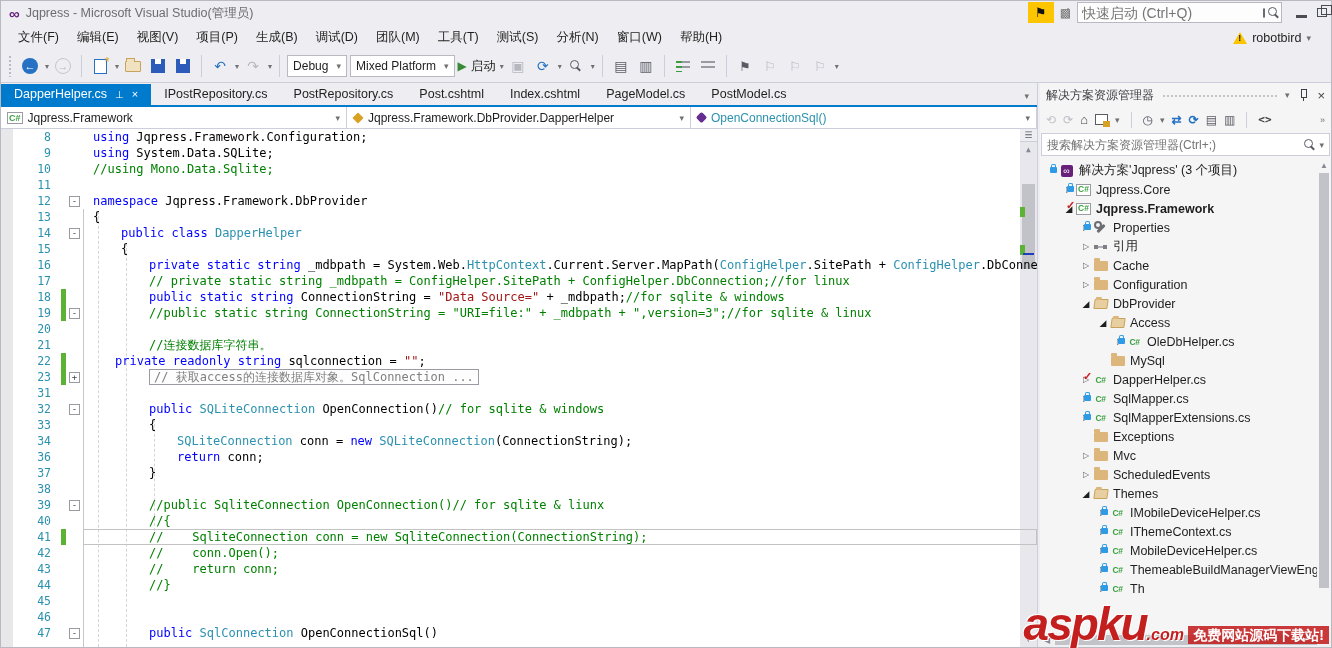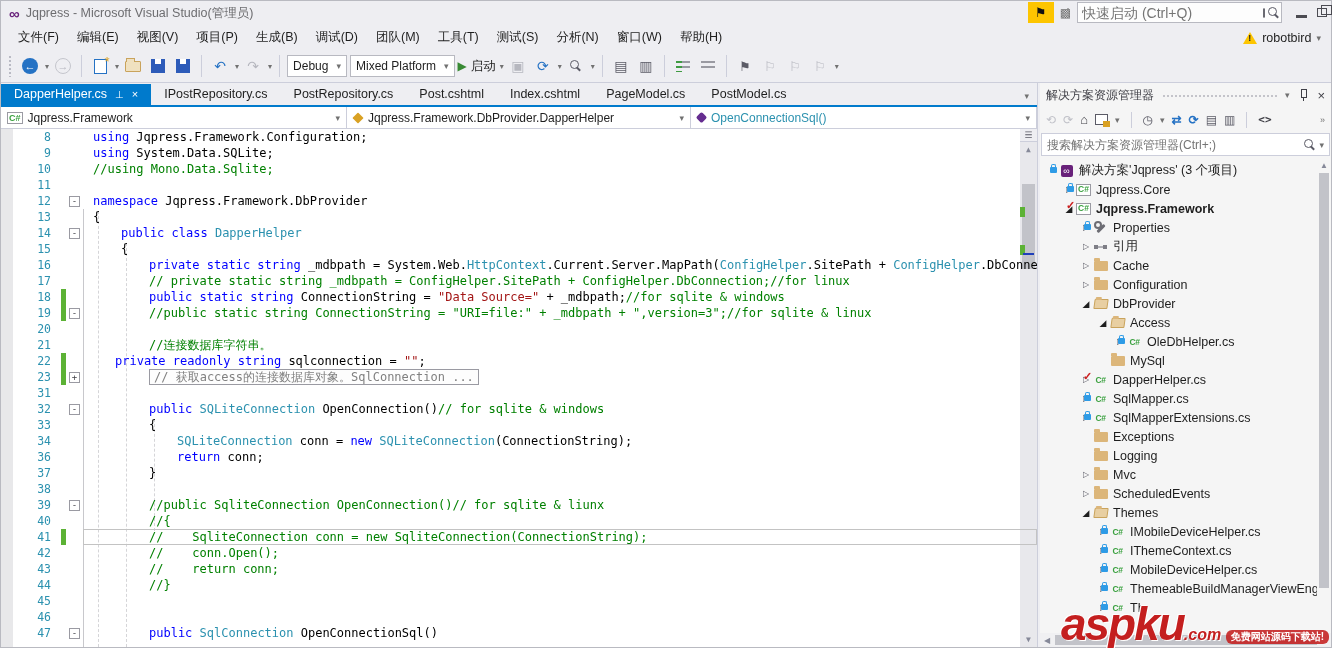--- a/index.html
+++ b/index.html
@@ -28,21 +28,21 @@
   .oval { width:16px; height:10px; border:1.4px solid #6a6a72; border-radius:6px; margin-right:3px; }
   .win-btns { display:flex; gap:10px; margin-left:8px; color:#4b4b52; font-size:12px; align-items:center; }
   .btn-min { width:11px; height:3px; background:#4b4b52; margin-top:8px; }
   .btn-restore { width:10px; height:9px; border:1.5px solid #4b4b52; position:relative; background:#eeeef2; }
   .btn-restore::before { content:""; position:absolute; top:-4px; left:3px; width:9px; height:8px;
     border:1.5px solid #4b4b52; }
 
   
   .menubar { height:25px; display:flex; align-items:center; padding-left:8px; position:relative; font-size:12.5px; }
   .menu-item { padding:3px 9px; cursor:default; }
-  .user-area { position:absolute; right:10px; display:flex; align-items:center; gap:5px; font-size:12.5px; color:#1e1e1e; }
+  .user-area { position:absolute; right:20px; display:flex; align-items:center; gap:5px; font-size:12.5px; color:#1e1e1e; }
   .warn { width:0; height:0; border-left:7px solid transparent; border-right:7px solid transparent;
     border-bottom:12px solid #fdc500; position:relative; }
   .warn::after { content:"!"; position:absolute; left:-2px; top:1px; font-size:9px; font-weight:bold; color:#222; }
   .carex { color:#717171; font-size:9px; }
 
   
   .toolbar { height:33px; display:flex; align-items:center; padding-left:4px; gap:3px; border-bottom:1px solid #cccedb; }
   .grip-dots { width:5px; height:22px; margin:0 3px;
     background-image:radial-gradient(#b9bac4 1px, transparent 1.2px); background-size:4px 4px; }
   .tbtn { min-width:22px; height:24px; display:flex; align-items:center; justify-content:center;
@@ -181,22 +181,22 @@
   .tree-hscroll { height:14px; background:#f0f0f2; display:flex; align-items:center; position:relative; }
   .h-arrow { width:14px; color:#868999; font-size:8px; text-align:center; }
   .hthumb { position:absolute; top:2px; bottom:2px; left:15px; right:14px; background:#c2c3c9; }
 
   
   .watermark { position:absolute; right:2px; bottom:2px; z-index:50; text-align:right; line-height:0.9; }
   .wm-brand { font-style:italic; font-weight:bold; color:#c41f1f; text-shadow:1px 1px 0 #fff, -1px -1px 0 #fff; }
   .wm-asp { font-size:46px; letter-spacing:-2px; }
   .wm-ku { font-size:46px; letter-spacing:-2px; }
   .wm-com { font-size:16px; font-style:italic; }
-  .wm-tag { margin-top:2px; background:rgba(196,31,31,0.88); color:#fff; font-size:10px; font-weight:bold;
-    padding:1px 5px; display:inline-block; line-height:1.2;border-radius:6px; }
+  .wm-tag { margin-top:2px; background:rgba(196,31,31,0.88); color:#fff; font-size:14px; font-weight:bold;
+    padding:1px 5px; display:inline-block; line-height:1.2; }
 </style>
 </head>
 <body>
 
 <div class="win">
 
   <div class="titlebar">
     <span class="vs-logo">∞</span>
     <span class="title-text">Jqpress - Microsoft Visual Studio(管理员)</span>
     <div class="tb-right">
@@ -533,27 +533,20 @@
               <span class="tlabel">SqlMapperExtensions.cs</span>
             </div>
             <div class="trow" style="padding-left: 40px;">
               <span class="expander"></span>
               <span class="tico">
                 <span class="icon-folder"></span>
               </span>
               <span class="tlabel">Exceptions</span>
             </div>
             <div class="trow" style="padding-left: 40px;">
-              <span class="expander"></span>
-              <span class="tico">
-                <span class="icon-folder"></span>
-              </span>
-              <span class="tlabel">Logging</span>
-            </div>
-            <div class="trow" style="padding-left: 40px;">
               <span class="expander">▷</span>
               <span class="tico">
                 <span class="icon-folder"></span>
               </span>
               <span class="tlabel">Mvc</span>
             </div>
             <div class="trow" style="padding-left: 40px;">
               <span class="expander">▷</span>
               <span class="tico">
                 <span class="icon-folder"></span>

